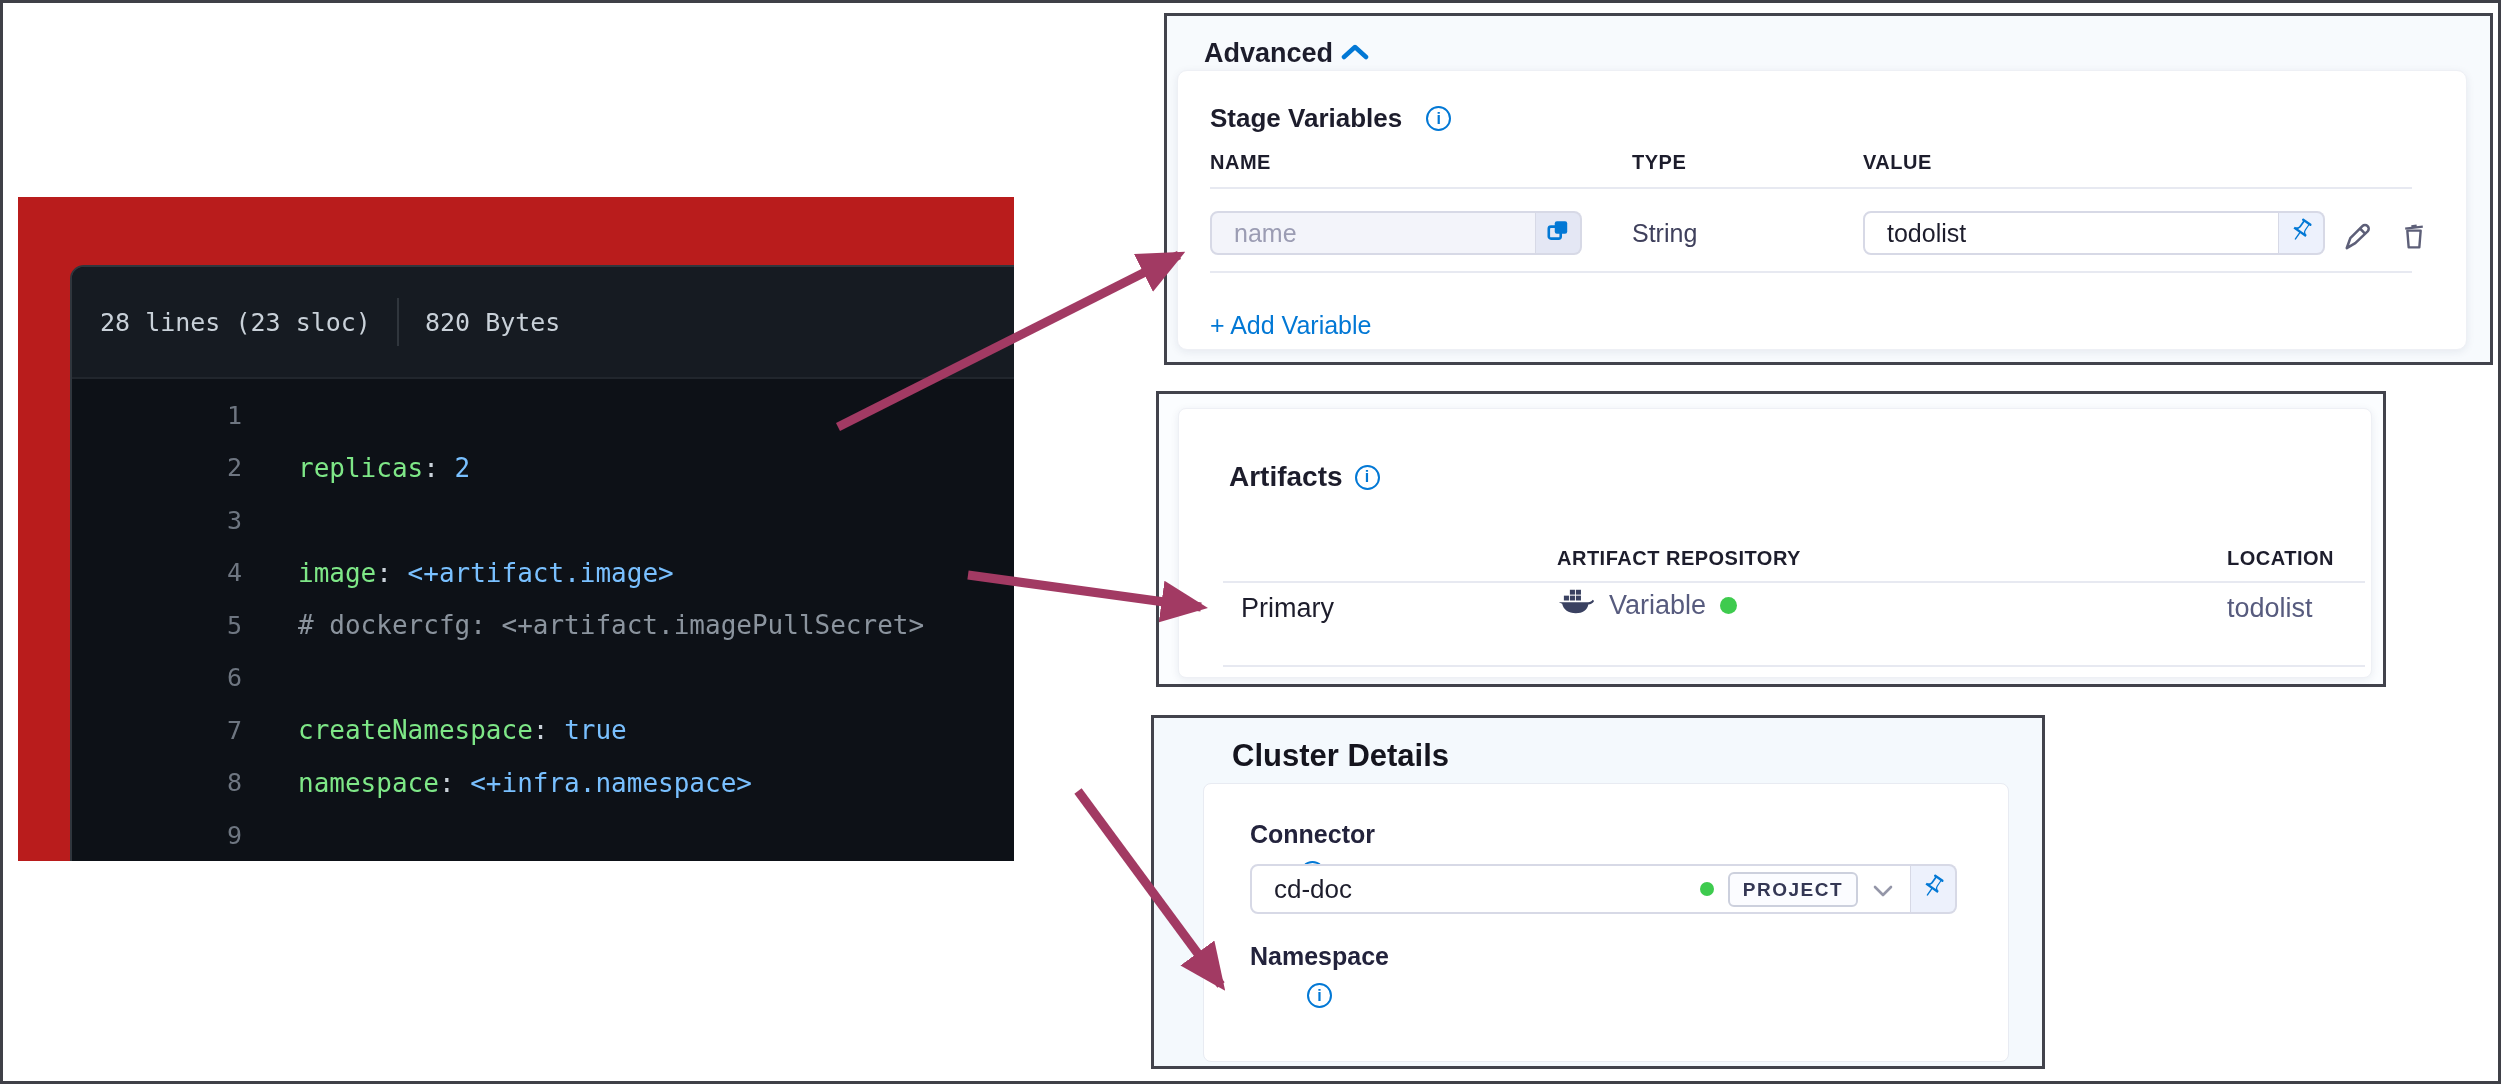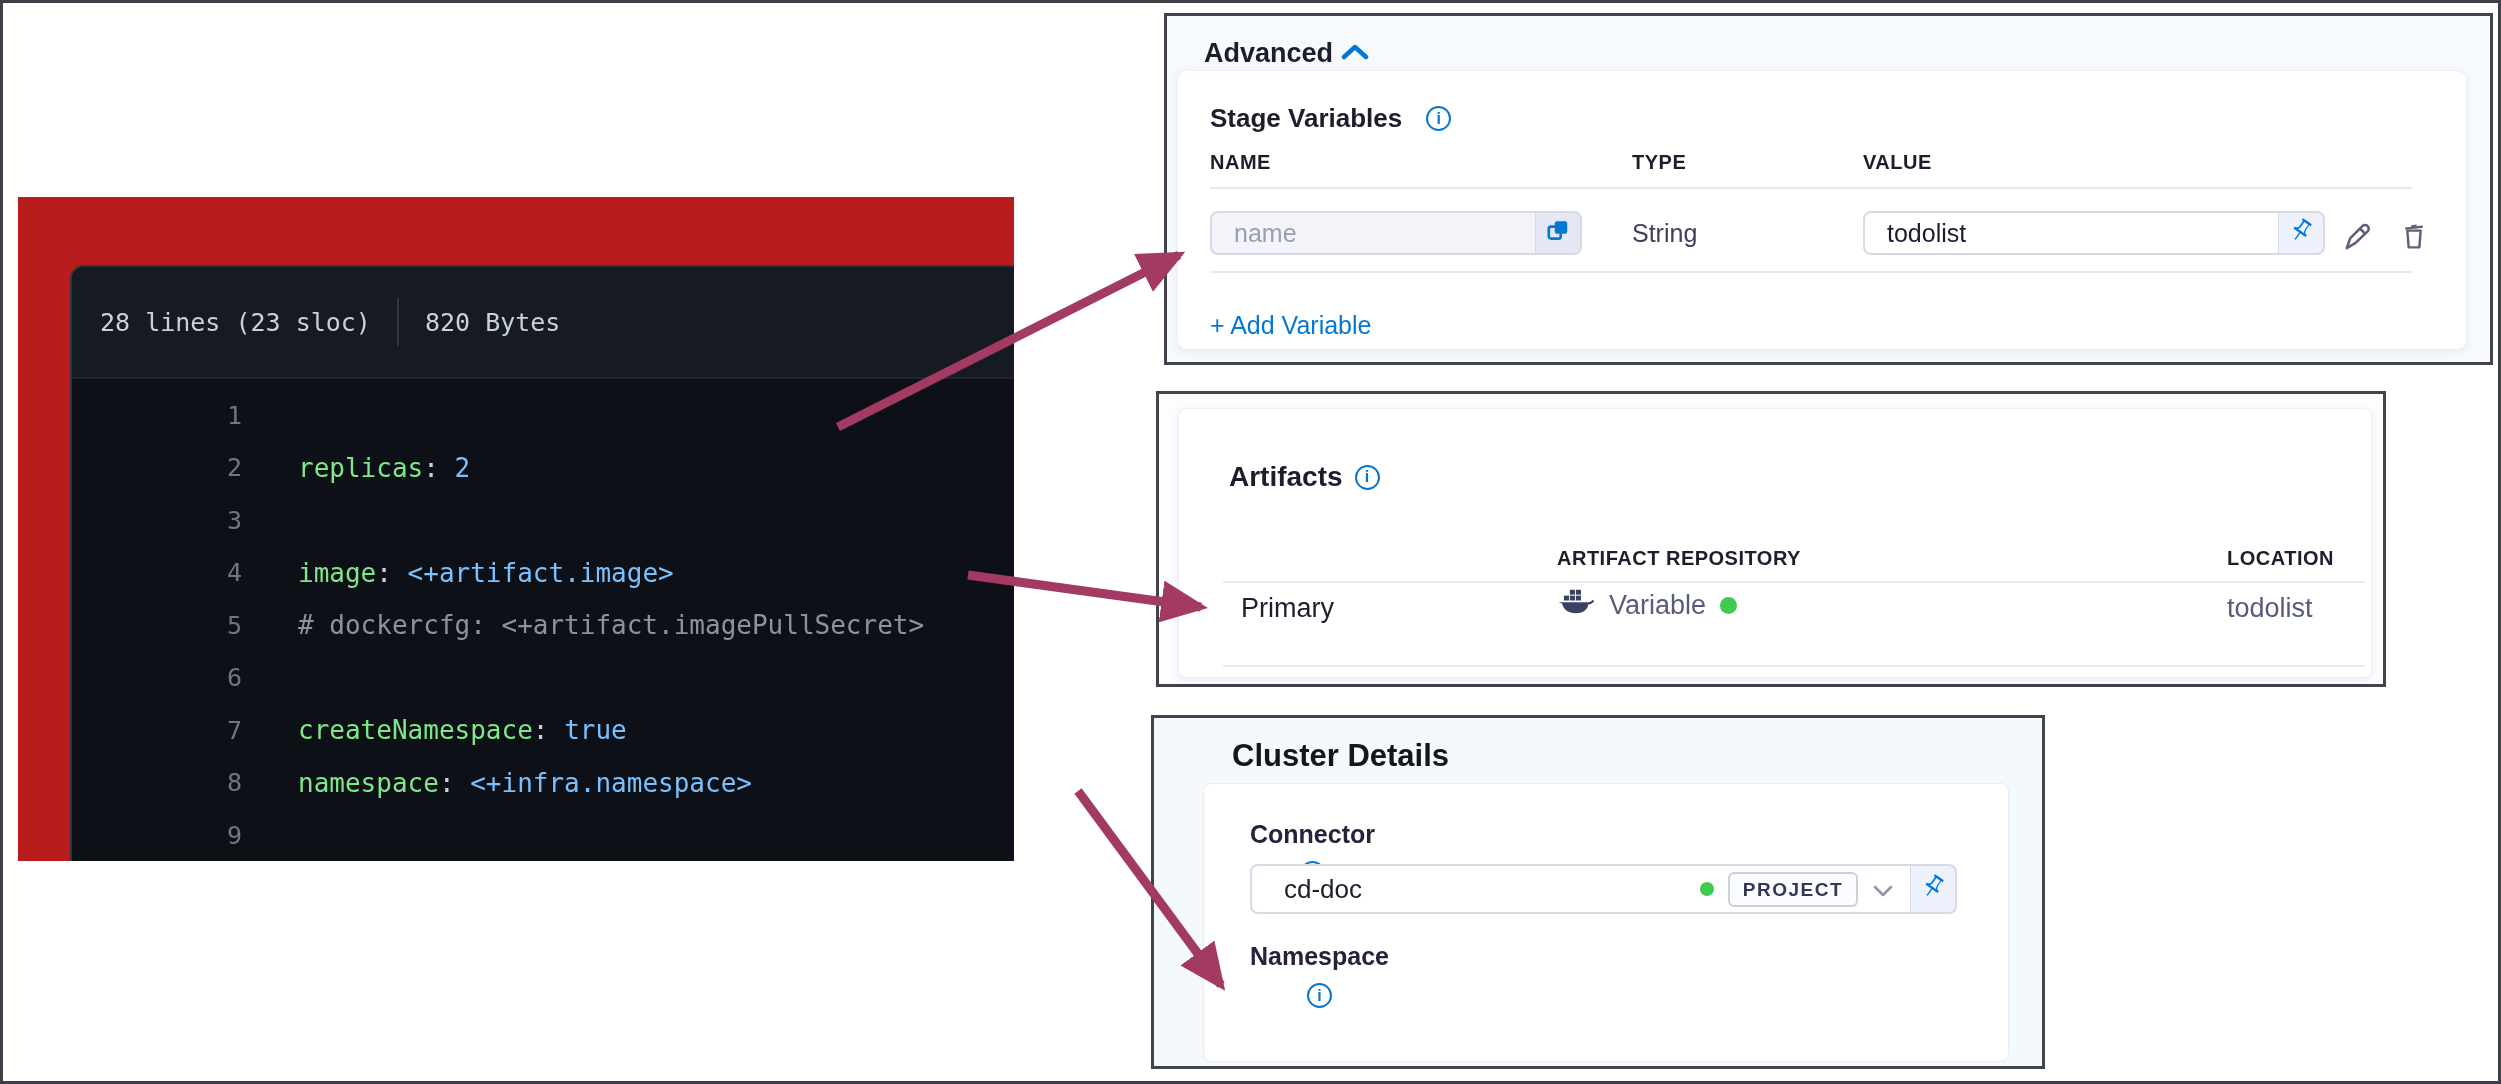--- a/index.html
+++ b/index.html
@@ -68,21 +68,21 @@
   .art-row-label{position:absolute;left:62px;top:184px;font-size:27px;color:var(--ink);}
   .art-repo{position:absolute;left:378px;top:178px;display:flex;align-items:center;gap:14px;font-size:27px;color:var(--slate);}
   .art-loc{position:absolute;left:1048px;top:184px;font-size:27px;color:var(--slate);}
 
   
   .panel-clu{left:1148px;top:712px;width:894px;height:354px;background:#f4f9fd;}
   .clu-title{position:absolute;left:78px;top:20px;font-size:31px;font-weight:bold;color:#15151e;}
   .clu-card{left:49px;top:65px;width:806px;height:279px;border-radius:8px;box-shadow:none;border:1px solid #e8ebf2;}
   .field-label{position:absolute;display:flex;align-items:center;gap:12px;font-size:25px;font-weight:bold;color:#23233c;flex-direction:column;}
   .connector-input{left:46px;top:80px;width:707px;height:50px;}
-  .connector-input .seg-main{font-size:26px;padding-left:32px;}
+  .connector-input .seg-main{font-size:26px;padding-left:22px;}
   .connector-input .seg-btn,.ns-input .seg-btn{width:46px;background:#edf1fc;}
   .ns-input{left:46px;top:202px;width:707px;height:52px;}
   .scope-badge{display:inline-block;border:2px solid #ccd0dd;border-radius:6px;background:#fbfcff;color:#343754;
     font-size:19px;font-weight:bold;letter-spacing:1.5px;padding:6px 13px;line-height:1;}
   .chev{margin:0 16px 0 14px;flex:none;}
   .grow{flex:1;}
 
   
   .arrows{position:absolute;left:0;top:0;width:2501px;height:1084px;pointer-events:none;z-index:9;}
 </style>

